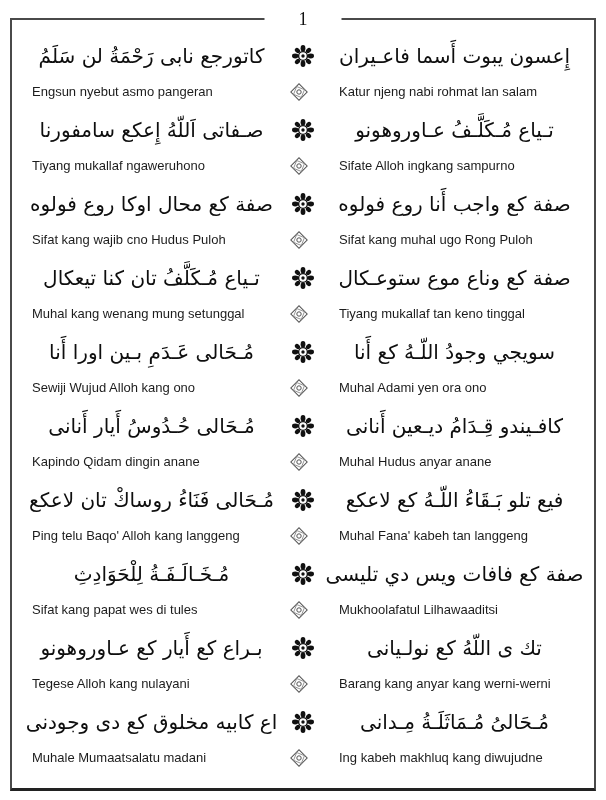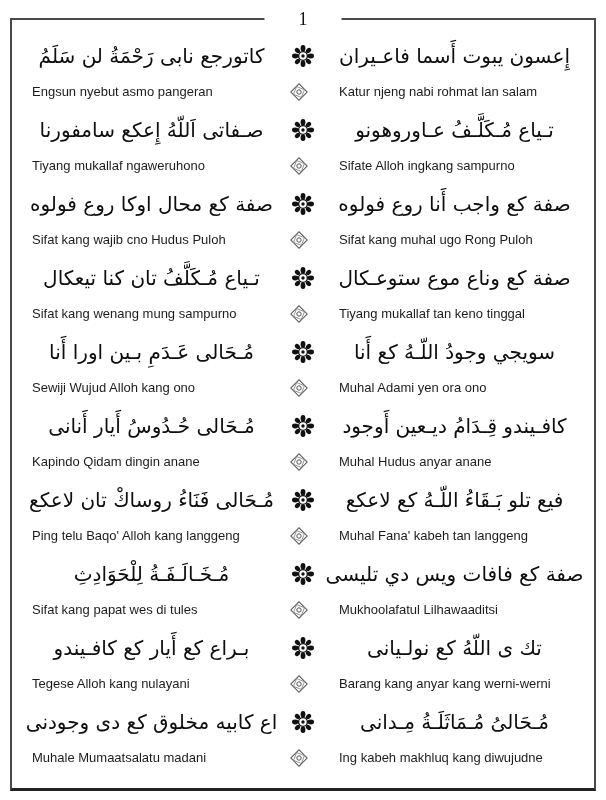--- a/index.html
+++ b/index.html
@@ -208,21 +208,21 @@
             <ellipse cx="16.5" cy="5.5" rx="2.2" ry="3.0" transform="rotate(45 16.5 5.5)"></ellipse>
             <ellipse cx="5.5" cy="16.5" rx="2.2" ry="3.0" transform="rotate(45 5.5 16.5)"></ellipse>
           </g>
           <circle cx="11" cy="11" r="4.4" fill="#ffffff" stroke="#111111" stroke-width="1.4"></circle>
           <circle cx="11" cy="11" r="1.7" fill="#111111"></circle>
         </svg>
       </div>
       <div class="cell cell-right arabic-text">صفة كع وناع موع ستوعـكال</div>
     </div>
     <div class="latin-line">
-      <div class="cell cell-left latin-text">Sifat kang wenang mung sampurno</div>
+      <div class="cell cell-left latin-text">Muhal kang wenang mung setunggal</div>
       <div class="divider">
         <svg width="20" height="20" viewBox="0 0 20 20">
           <rect x="4.2" y="4.2" width="11.6" height="11.6" fill="none" stroke="#555555" stroke-width="1" transform="rotate(45 10 10)"></rect>
           <rect x="5.8" y="5.8" width="8.4" height="8.4" fill="none" stroke="#888888" stroke-width="0.8" transform="rotate(22 10 10)"></rect>
           <circle cx="10" cy="10" r="2.2" fill="none" stroke="#555555" stroke-width="1"></circle>
         </svg>
       </div>
       <div class="cell cell-right latin-text">Tiyang mukallaf tan keno tinggal</div>
     </div>
   </div>
@@ -273,21 +273,21 @@
             <ellipse cx="18.8" cy="11" rx="3.2" ry="2.4"></ellipse>
             <ellipse cx="5.5" cy="5.5" rx="2.2" ry="3.0" transform="rotate(-45 5.5 5.5)"></ellipse>
             <ellipse cx="16.5" cy="16.5" rx="2.2" ry="3.0" transform="rotate(-45 16.5 16.5)"></ellipse>
             <ellipse cx="16.5" cy="5.5" rx="2.2" ry="3.0" transform="rotate(45 16.5 5.5)"></ellipse>
             <ellipse cx="5.5" cy="16.5" rx="2.2" ry="3.0" transform="rotate(45 5.5 16.5)"></ellipse>
           </g>
           <circle cx="11" cy="11" r="4.4" fill="#ffffff" stroke="#111111" stroke-width="1.4"></circle>
           <circle cx="11" cy="11" r="1.7" fill="#111111"></circle>
         </svg>
       </div>
-      <div class="cell cell-right arabic-text">كافـيندو قِـدَامُ ديـعين أَوجود</div>
+      <div class="cell cell-right arabic-text">كافـيندو قِـدَامُ ديـعين أَنانى</div>
     </div>
     <div class="latin-line">
       <div class="cell cell-left latin-text">Kapindo Qidam dingin anane</div>
       <div class="divider">
         <svg width="20" height="20" viewBox="0 0 20 20">
           <rect x="4.2" y="4.2" width="11.6" height="11.6" fill="none" stroke="#555555" stroke-width="1" transform="rotate(45 10 10)"></rect>
           <rect x="5.8" y="5.8" width="8.4" height="8.4" fill="none" stroke="#888888" stroke-width="0.8" transform="rotate(22 10 10)"></rect>
           <circle cx="10" cy="10" r="2.2" fill="none" stroke="#555555" stroke-width="1"></circle>
         </svg>
       </div>
@@ -358,21 +358,21 @@
           <rect x="5.8" y="5.8" width="8.4" height="8.4" fill="none" stroke="#888888" stroke-width="0.8" transform="rotate(22 10 10)"></rect>
           <circle cx="10" cy="10" r="2.2" fill="none" stroke="#555555" stroke-width="1"></circle>
         </svg>
       </div>
       <div class="cell cell-right latin-text">Mukhoolafatul Lilhawaaditsi</div>
     </div>
   </div>
 
   <div class="verse-row">
     <div class="arabic-line">
-      <div class="cell cell-left arabic-text">بـراع كع أَيار كع كافـيندو</div>
+      <div class="cell cell-left arabic-text">بـراع كع أَيار كع عـاوروهونو</div>
       <div class="divider">
         <svg width="22" height="22" viewBox="0 0 22 22">
           <g fill="#111111">
             <ellipse cx="11" cy="3.2" rx="2.4" ry="3.2"></ellipse>
             <ellipse cx="11" cy="18.8" rx="2.4" ry="3.2"></ellipse>
             <ellipse cx="3.2" cy="11" rx="3.2" ry="2.4"></ellipse>
             <ellipse cx="18.8" cy="11" rx="3.2" ry="2.4"></ellipse>
             <ellipse cx="5.5" cy="5.5" rx="2.2" ry="3.0" transform="rotate(-45 5.5 5.5)"></ellipse>
             <ellipse cx="16.5" cy="16.5" rx="2.2" ry="3.0" transform="rotate(-45 16.5 16.5)"></ellipse>
             <ellipse cx="16.5" cy="5.5" rx="2.2" ry="3.0" transform="rotate(45 16.5 5.5)"></ellipse>

